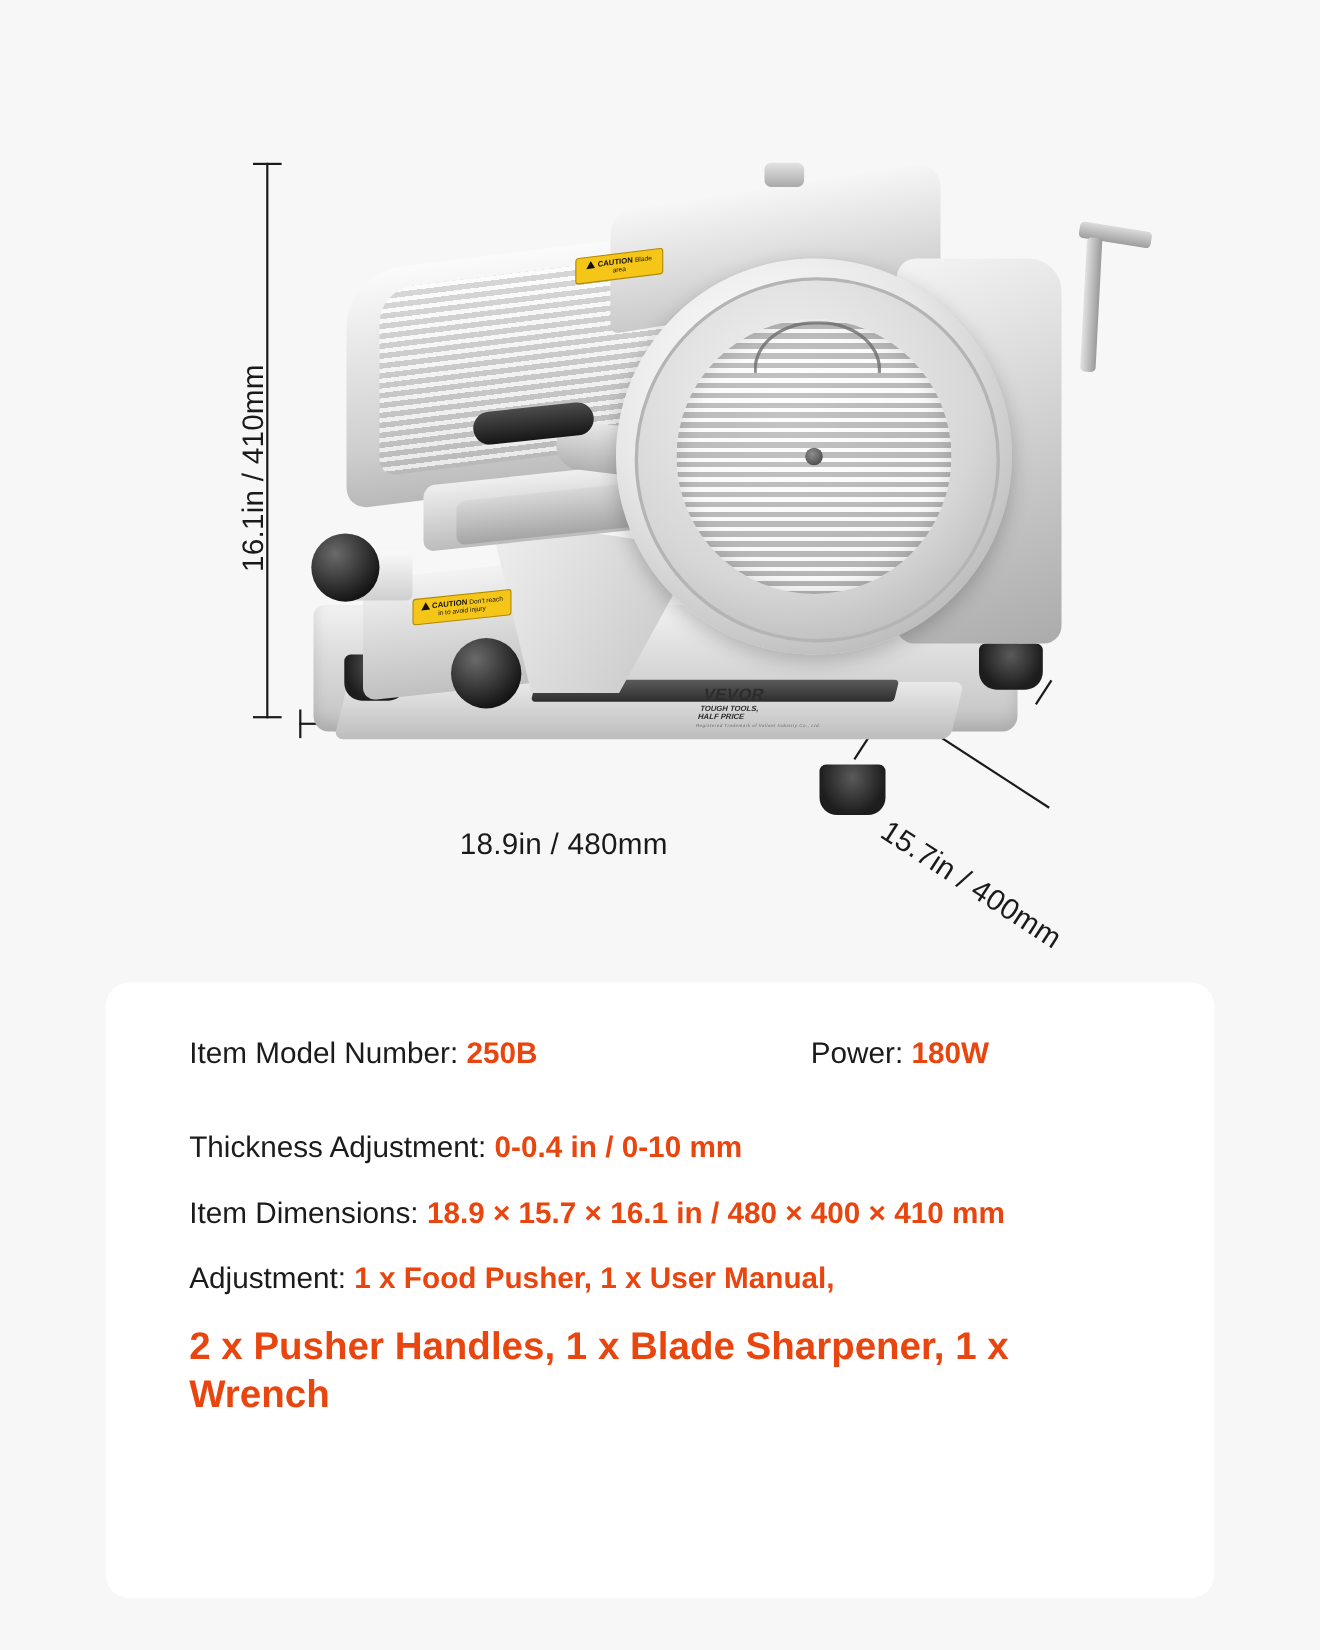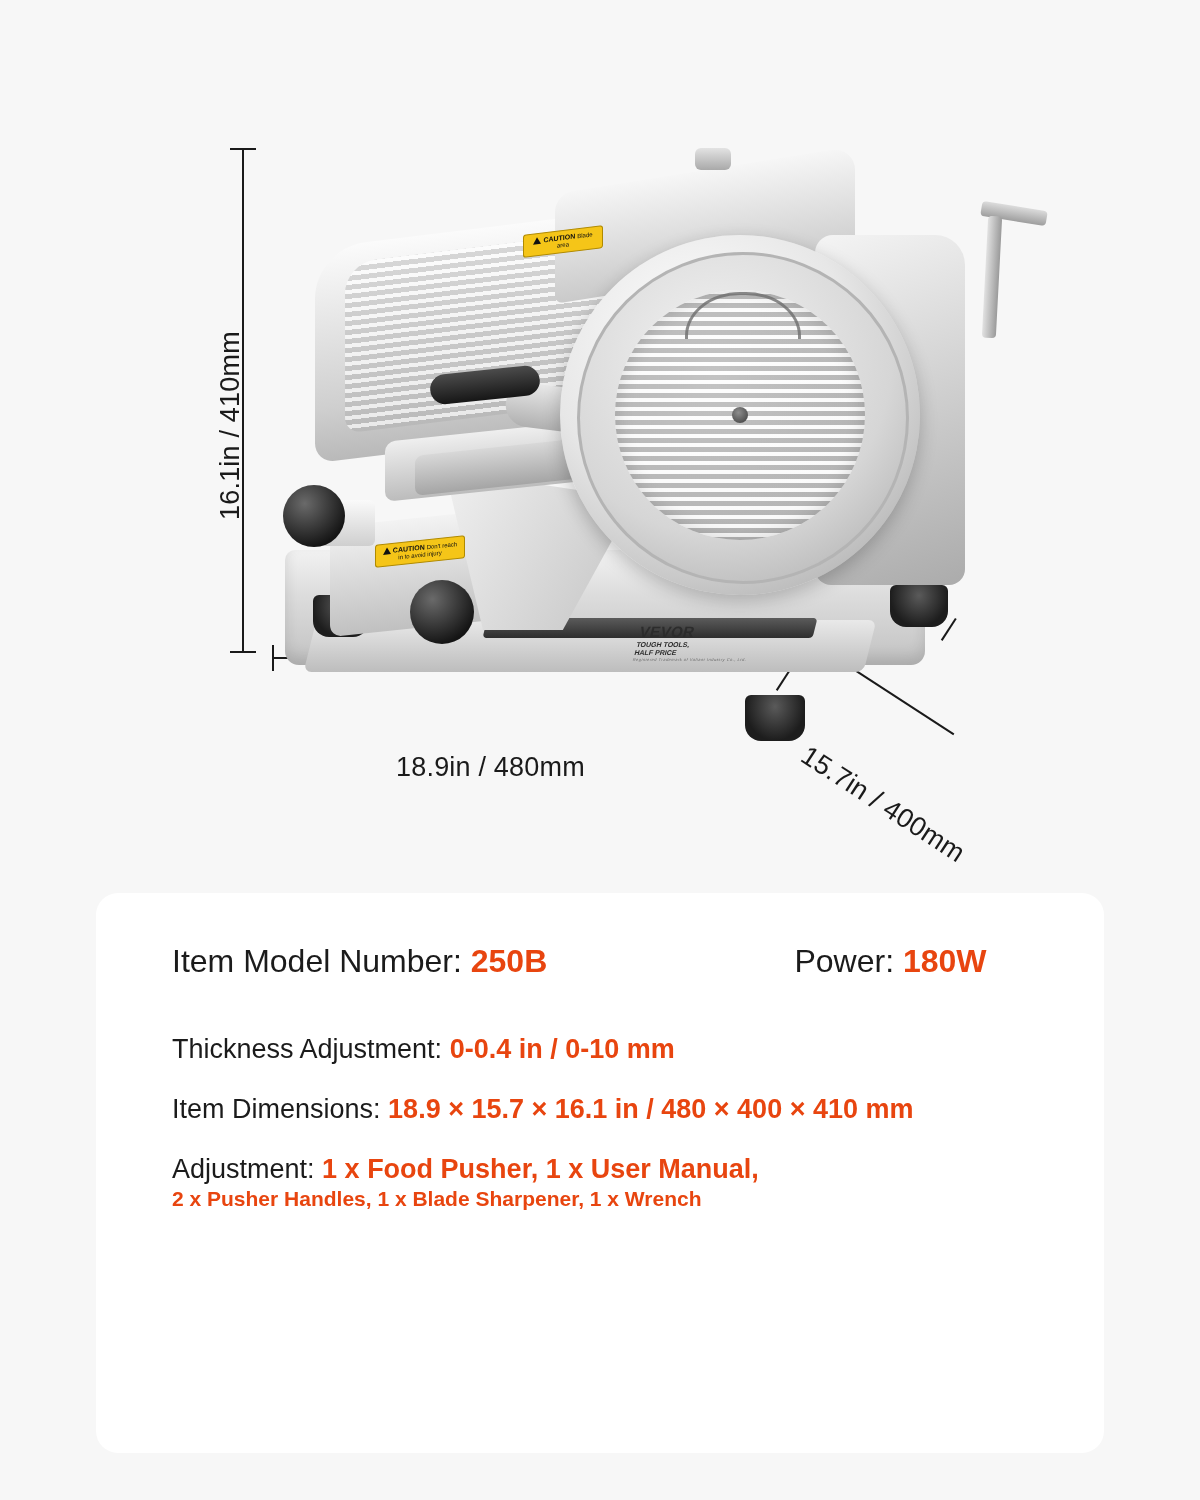--- a/index.html
+++ b/index.html
@@ -311,58 +311,59 @@
     border-radius: 22px;
   }
   .spec-inner {
     padding: 48px 60px 0 76px;
   }
   .spec-row {
     display: flex;
     margin-bottom: 26px;
   }
   .spec-col-left { width: 565px; }
-  .spec-col-right { flex: 1; text-align: center; }
+  .spec-col-right { flex: 1; }
   .spec-line {
-    font-size: 32px;
+    font-size: 27px;
     color: #1b1b1b;
     line-height: 1.25;
     white-space: nowrap;
   }
   .spec-line .val {
     color: #e8450f;
     font-weight: bold;
   }
   .spec-block {
     font-size: 27px;
     color: #1b1b1b;
     margin-bottom: 26px;
     line-height: 1.25;
   }
   .spec-block .val { color: #e8450f; font-weight: bold; }
   .acc-line2 {
     color: #e8450f;
     font-weight: bold;
-    font-size: 21px;
+    font-size: 35px;
+    margin-top: 22px;
   }
 </style>
 </head>
 <body>
 
 <div class="hero">
 
   <div class="dim-line dim-vert" style="left:242px; top:148px; height:505px;"></div>
   <div class="tick tick-h" style="left:230px; top:148px;"></div>
   <div class="tick tick-h" style="left:230px; top:651px;"></div>
   <div class="dim-label dim-label-vert" style="left:215px; top:520px;">16.1in / 410mm</div>
 
   <div class="dim-line dim-horiz" style="left:272px; top:657px; width:510px;"></div>
   <div class="tick tick-v" style="left:272px; top:645px;"></div>
   <div class="tick tick-v" style="left:780px; top:645px;"></div>
-  <div class="dim-label" style="left:396px; top:752px;">18.9in / 480mm</div>
+  <div class="dim-label" style="left:418px; top:752px;">18.9in / 480mm</div>
 
   <div class="dim-line" style="left:795px; top:630px; width:190px; height:2px; transform:rotate(33deg); transform-origin:left top;"></div>
   <div class="tick" style="left:955px; top:618px; width:2px; height:26px; transform:rotate(33deg); transform-origin:left top;"></div>
   <div class="tick" style="left:790px; top:668px; width:2px; height:26px; transform:rotate(33deg); transform-origin:left top;"></div>
   <div class="dim-label dim-label-diag" style="left:812px; top:740px;">15.7in / 400mm</div>
 
   <div class="slicer">
     <div class="part base"></div>
     <div class="part base-front"></div>
     <div class="part base-strip"></div>

